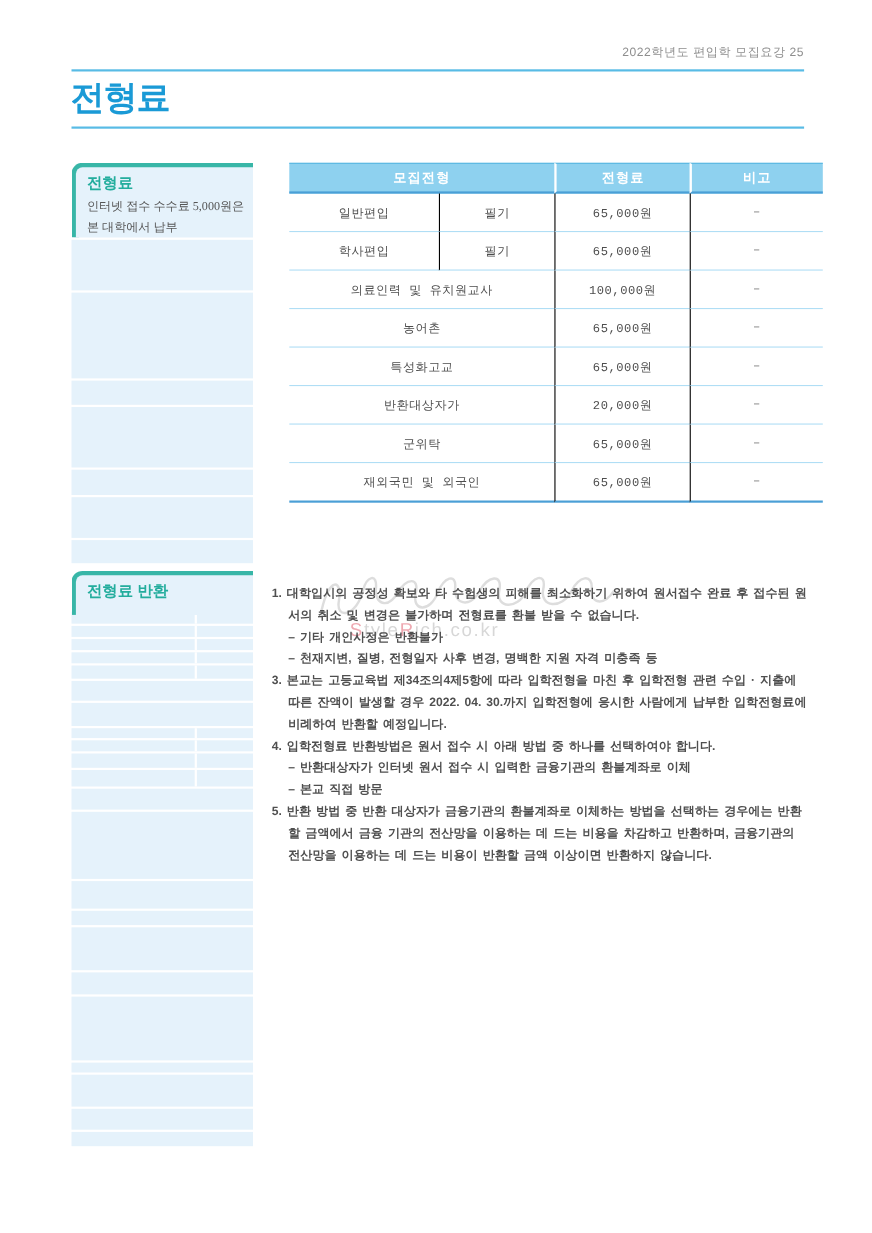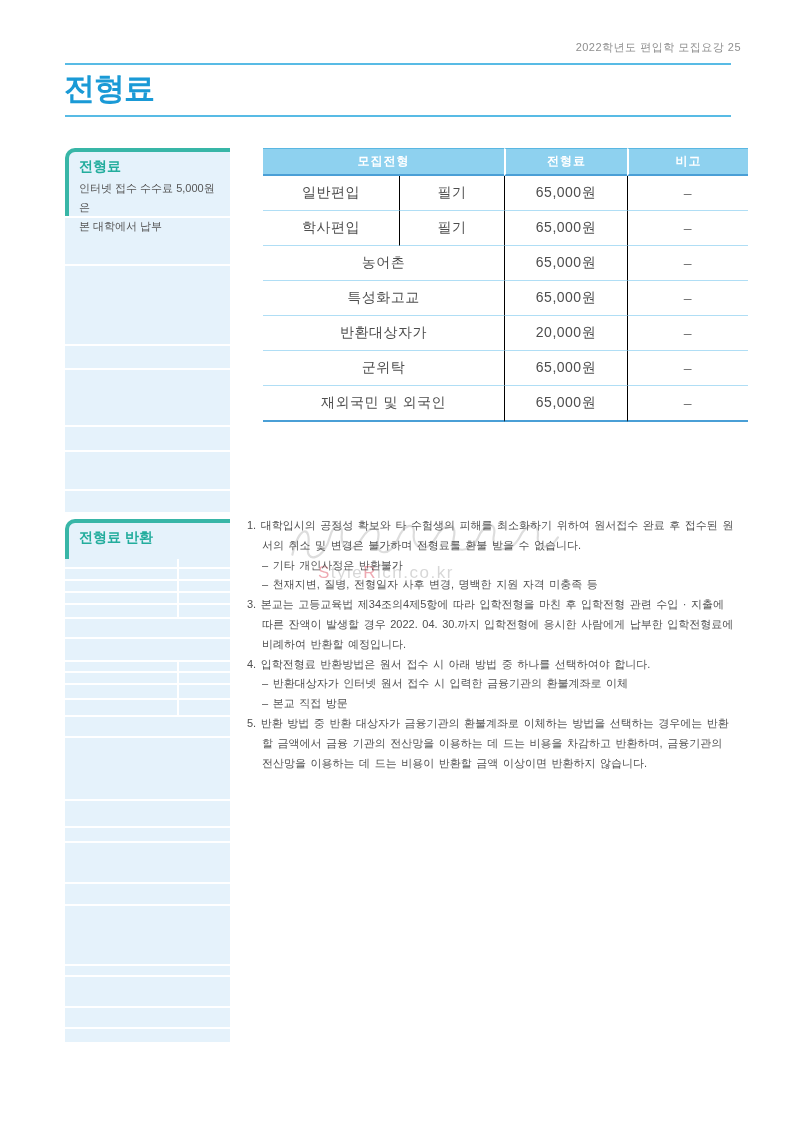--- a/index.html
+++ b/index.html
@@ -3,57 +3,57 @@
 <meta charset="utf-8">
 <style>
   html,body{margin:0;padding:0;}
   body{
     width:793px;height:1121px;position:relative;background:#ffffff;
     font-family:"Liberation Sans","DejaVu Sans",sans-serif;overflow:hidden;
   }
   .abs{position:absolute;}
 
   
-  .page-head{right:52px;top:40px;font-size:11px;color:#8e8e8e;letter-spacing:0.5px;}
+  .page-head{right:62px;top:40px;font-size:11px;color:#8e8e8e;letter-spacing:0.5px;}
   .rule{left:65px;width:666px;height:2px;background:#58bbe5;}
   .rule-top{top:63px;}
   .rule-title{top:115px;}
   .doc-title{left:64px;top:68px;font-size:31px;font-weight:bold;color:#1a9ad6;letter-spacing:-1px;}
 
   
   .side-head{
     left:65px;width:165px;background:#e5f2fb;box-sizing:border-box;
     border-top:4px solid #38b6a7;border-left:4px solid #38b6a7;border-top-left-radius:10px;
   }
   .side-head-1{top:148px;height:68px;}
   .side-head-2{top:519px;height:40px;}
   .side-title{font-size:14px;font-weight:bold;color:#23ad9d;padding:6px 0 0 10px;}
-  .side-note{font-size:11px;color:#555;line-height:19px;padding:3px 8px 0 10px;}
+  .side-note{font-size:11px;color:#555;line-height:19px;padding:3px 8px 0 10px;font-family:Liberation Serif, serif;}
   .stripe{position:absolute;left:65px;width:165px;background:#e5f2fb;}
   .stripe .vdiv{position:absolute;left:112px;top:0;width:2px;height:100%;background:#ffffff;}
 
   
   .fee-table-wrap{left:263px;top:148px;}
   table.fee{border-collapse:separate;border-spacing:0;table-layout:fixed;width:485px;}
   table.fee th{
     height:25px;background:#8ed1ef;color:#ffffff;font-size:12px;font-weight:bold;
     border-top:1px solid #5ab7e2;border-bottom:2px solid #4a9fd6;padding:0;text-align:center;
     letter-spacing:1px;
   }
   table.fee th.wsep{border-left:2px solid #ffffff;}
   table.fee td{
-    height:34px;font-size:14px;color:#4d4d4d;text-align:center;padding:0;
-    border-bottom:1px solid #b0def5;letter-spacing:0.5px;
+    height:34px;font-size:11px;color:#4d4d4d;text-align:center;padding:0;
+    border-bottom:1px solid #b0def5;letter-spacing:0.5px;font-family:Liberation Mono, monospace;
   }
   table.fee td.bl{border-left:1px solid #000000;}
   table.fee tr.last td{border-bottom:2px solid #4a9fd6;}
   table.fee td.dash{color:#777;}
 
   
-  .notes{left:247px;top:516px;width:490px;font-size:11px;line-height:19.8px;color:#4f4f4f;word-spacing:1.5px;z-index:2;}
+  .notes{left:247px;top:531px;width:490px;font-size:11px;line-height:19.8px;color:#4f4f4f;word-spacing:1.5px;z-index:2;font-weight:bold;}
   .note-item{padding-left:15px;text-indent:-15px;}
   .note-sub{padding-left:15px;}
 
   
   .wm-scribble{left:286px;top:512px;opacity:0.5;z-index:1;transform:rotate(-2deg);}
   .wm-text{
     left:318px;top:563px;font-size:17px;font-weight:normal;letter-spacing:1.5px;
     color:#bdbdbd;opacity:0.6;z-index:1;
   }
   .wm-text .red{color:#e4717f;}
@@ -150,20 +150,25 @@
         <td class="bl">65,000원</td>
         <td class="bl dash">–</td>
       </tr>
       <tr>
         <td>학사편입</td>
         <td class="bl">필기</td>
         <td class="bl">65,000원</td>
         <td class="bl dash">–</td>
       </tr>
       <tr>
+        <td colspan="2">의료인력 및 유치원교사</td>
+        <td class="bl">100,000원</td>
+        <td class="bl dash">–</td>
+      </tr>
+      <tr>
         <td colspan="2">농어촌</td>
         <td class="bl">65,000원</td>
         <td class="bl dash">–</td>
       </tr>
       <tr>
         <td colspan="2">특성화고교</td>
         <td class="bl">65,000원</td>
         <td class="bl dash">–</td>
       </tr>
       <tr>

